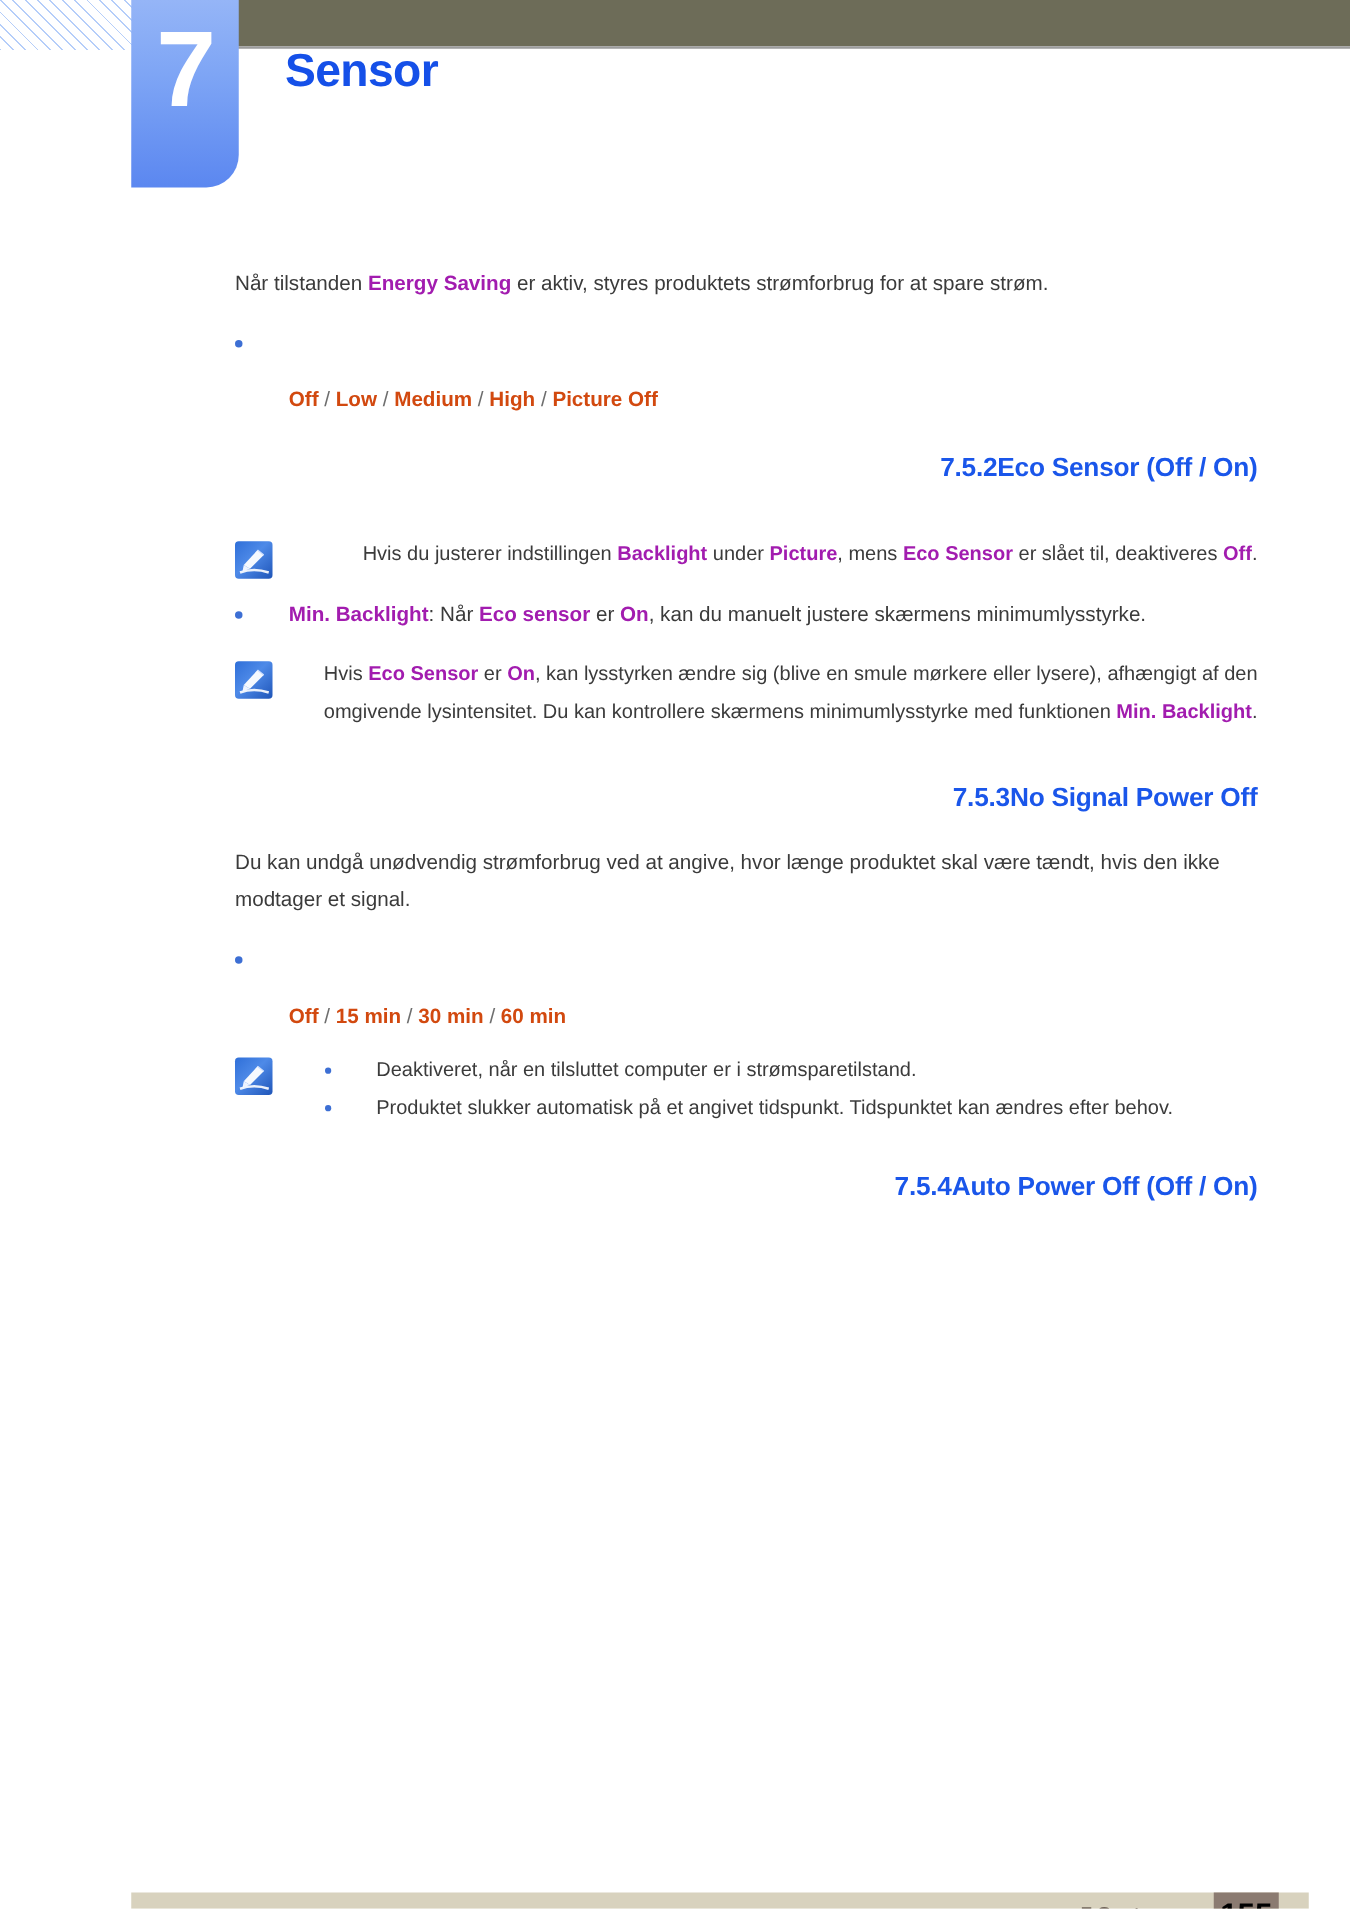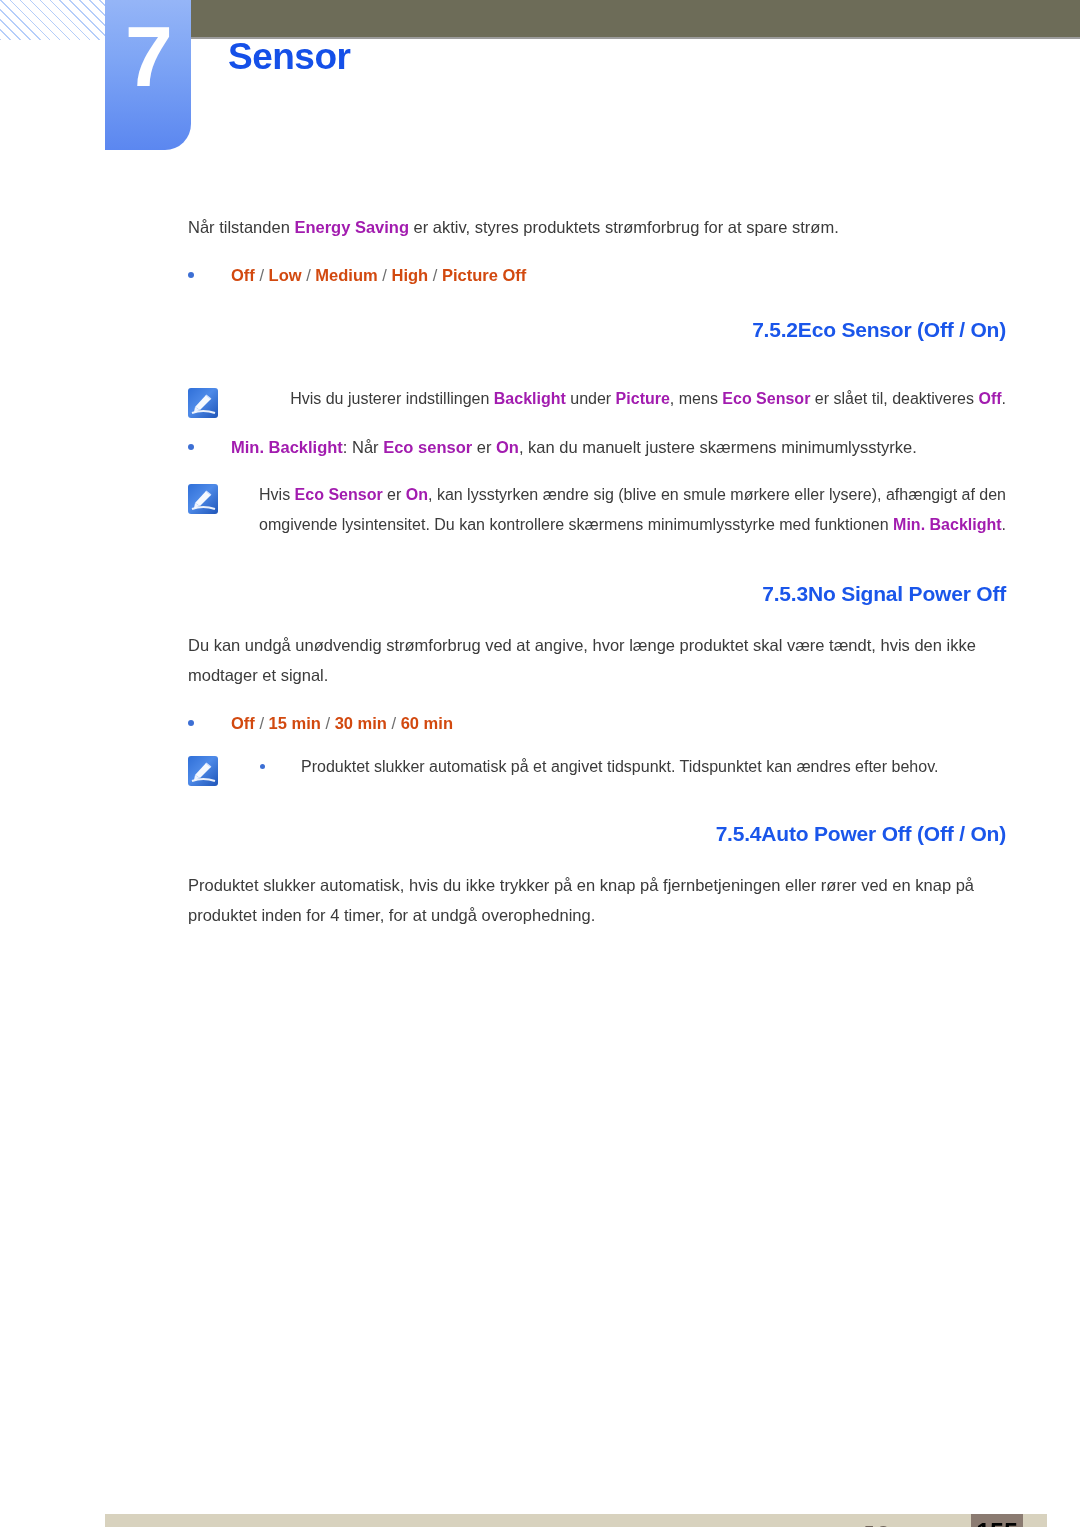--- a/index.html
+++ b/index.html
@@ -123,21 +123,21 @@
     width: 6px;
     height: 6px;
     border-radius: 50%;
     background: #3d6fd4;
     margin-top: 12px;
   }
   .bullet-text {
     margin-left: 37px;
     color: #3b3b3b;
   }
-  .bullet-text.orange { color: #d2490f; font-weight: bold; }
+  .bullet-text.orange { color: #d2490f; font-weight: bold; margin-top: 45px; }
   .bullet-text.orange .sep { color: #6e6e6e; font-weight: normal; }
 
   
   .note {
     display: flex;
     align-items: flex-start;
     text-align: right;
   }
   .note-icon {
     flex: 0 0 auto;
@@ -311,32 +311,35 @@
         <svg width="30" height="30" viewBox="0 0 30 30" aria-hidden="true">
           <path d="M7 19 L18 7 L23 11 L12 22 Z" fill="#ffffff" opacity="0.95"></path>
           <path d="M7 19 L12 22 L6 24 Z" fill="#eef4ff"></path>
           <path d="M4 25 Q15 21 27 25" stroke="#ffffff" stroke-width="2" fill="none" opacity="0.9"></path>
           <path d="M18 7 L23 11" stroke="#cfe0ff" stroke-width="1.2" fill="none"></path>
         </svg>
       </span>
       <span class="note-body indented">
         <span class="note-bullet-row">
           <span class="note-bullet-dot"></span>
+          <span class="note-bullet-text">Deaktiveret, når en tilsluttet computer er i strømsparetilstand.</span>
+        </span>
+        <span class="note-bullet-row">
+          <span class="note-bullet-dot"></span>
           <span class="note-bullet-text">Produktet slukker automatisk på et angivet tidspunkt. Tidspunktet kan ændres efter behov.</span>
         </span>
       </span>
     </div>
 
     <div class="sp-34"></div>
 
     <h3 class="h3"><span class="num">7.5.4</span><span>Auto Power Off (Off / On)</span></h3>
 
     <div class="sp-22"></div>
 
-    <p class="para wide">Produktet slukker automatisk, hvis du ikke trykker på en knap på fjernbetjeningen eller rører ved en knap på produktet inden for 4 timer, for at undgå overophedning.</p>
 
   </div>
 
   <div class="footer">
     <div class="footer-label">7 System</div>
     <div class="page-num-box">
       <div class="page-num">155</div>
     </div>
   </div>
 

